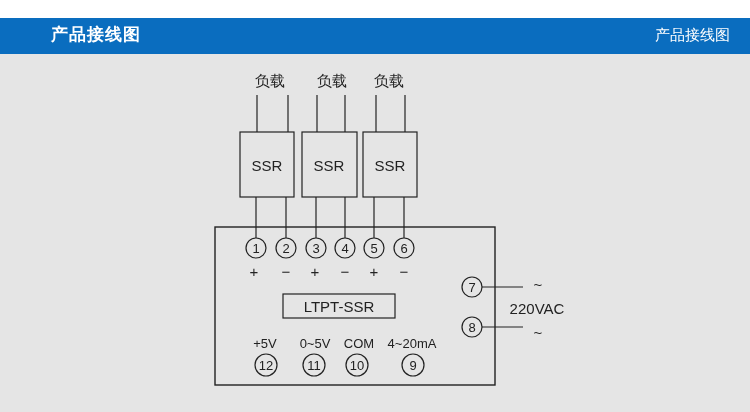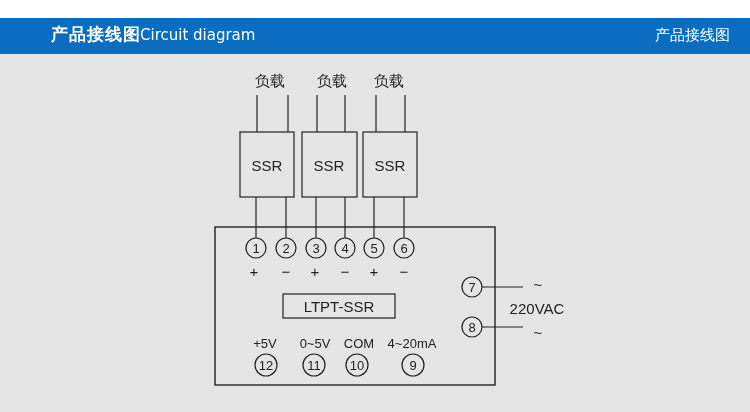--- a/index.html
+++ b/index.html
@@ -11,21 +11,20 @@
   .canvas { position:absolute; left:0; top:54px; width:750px; height:358px; background:#e5e5e5; }
   svg { position:absolute; left:0; top:0; }
   .dt { font-family:"Liberation Sans", sans-serif; fill:#222; }
   .cn { font-family:"DejaVu Sans", sans-serif; fill:#222; }
 </style>
 </head>
 <body>
 
 <div class="header">
   <span class="title-cn">产品接线图</span>
-  <span class="title-en">Circuit diagram</span>
   <span class="brand">产品接线图</span>
 </div>
 
 <div class="canvas"></div>
 
 <svg width="750" height="412">
   <g stroke="#222" stroke-width="1.2" fill="none">
 
     <line x1="257" y1="95" x2="257" y2="132"></line>
     <line x1="288" y1="95" x2="288" y2="132"></line>

